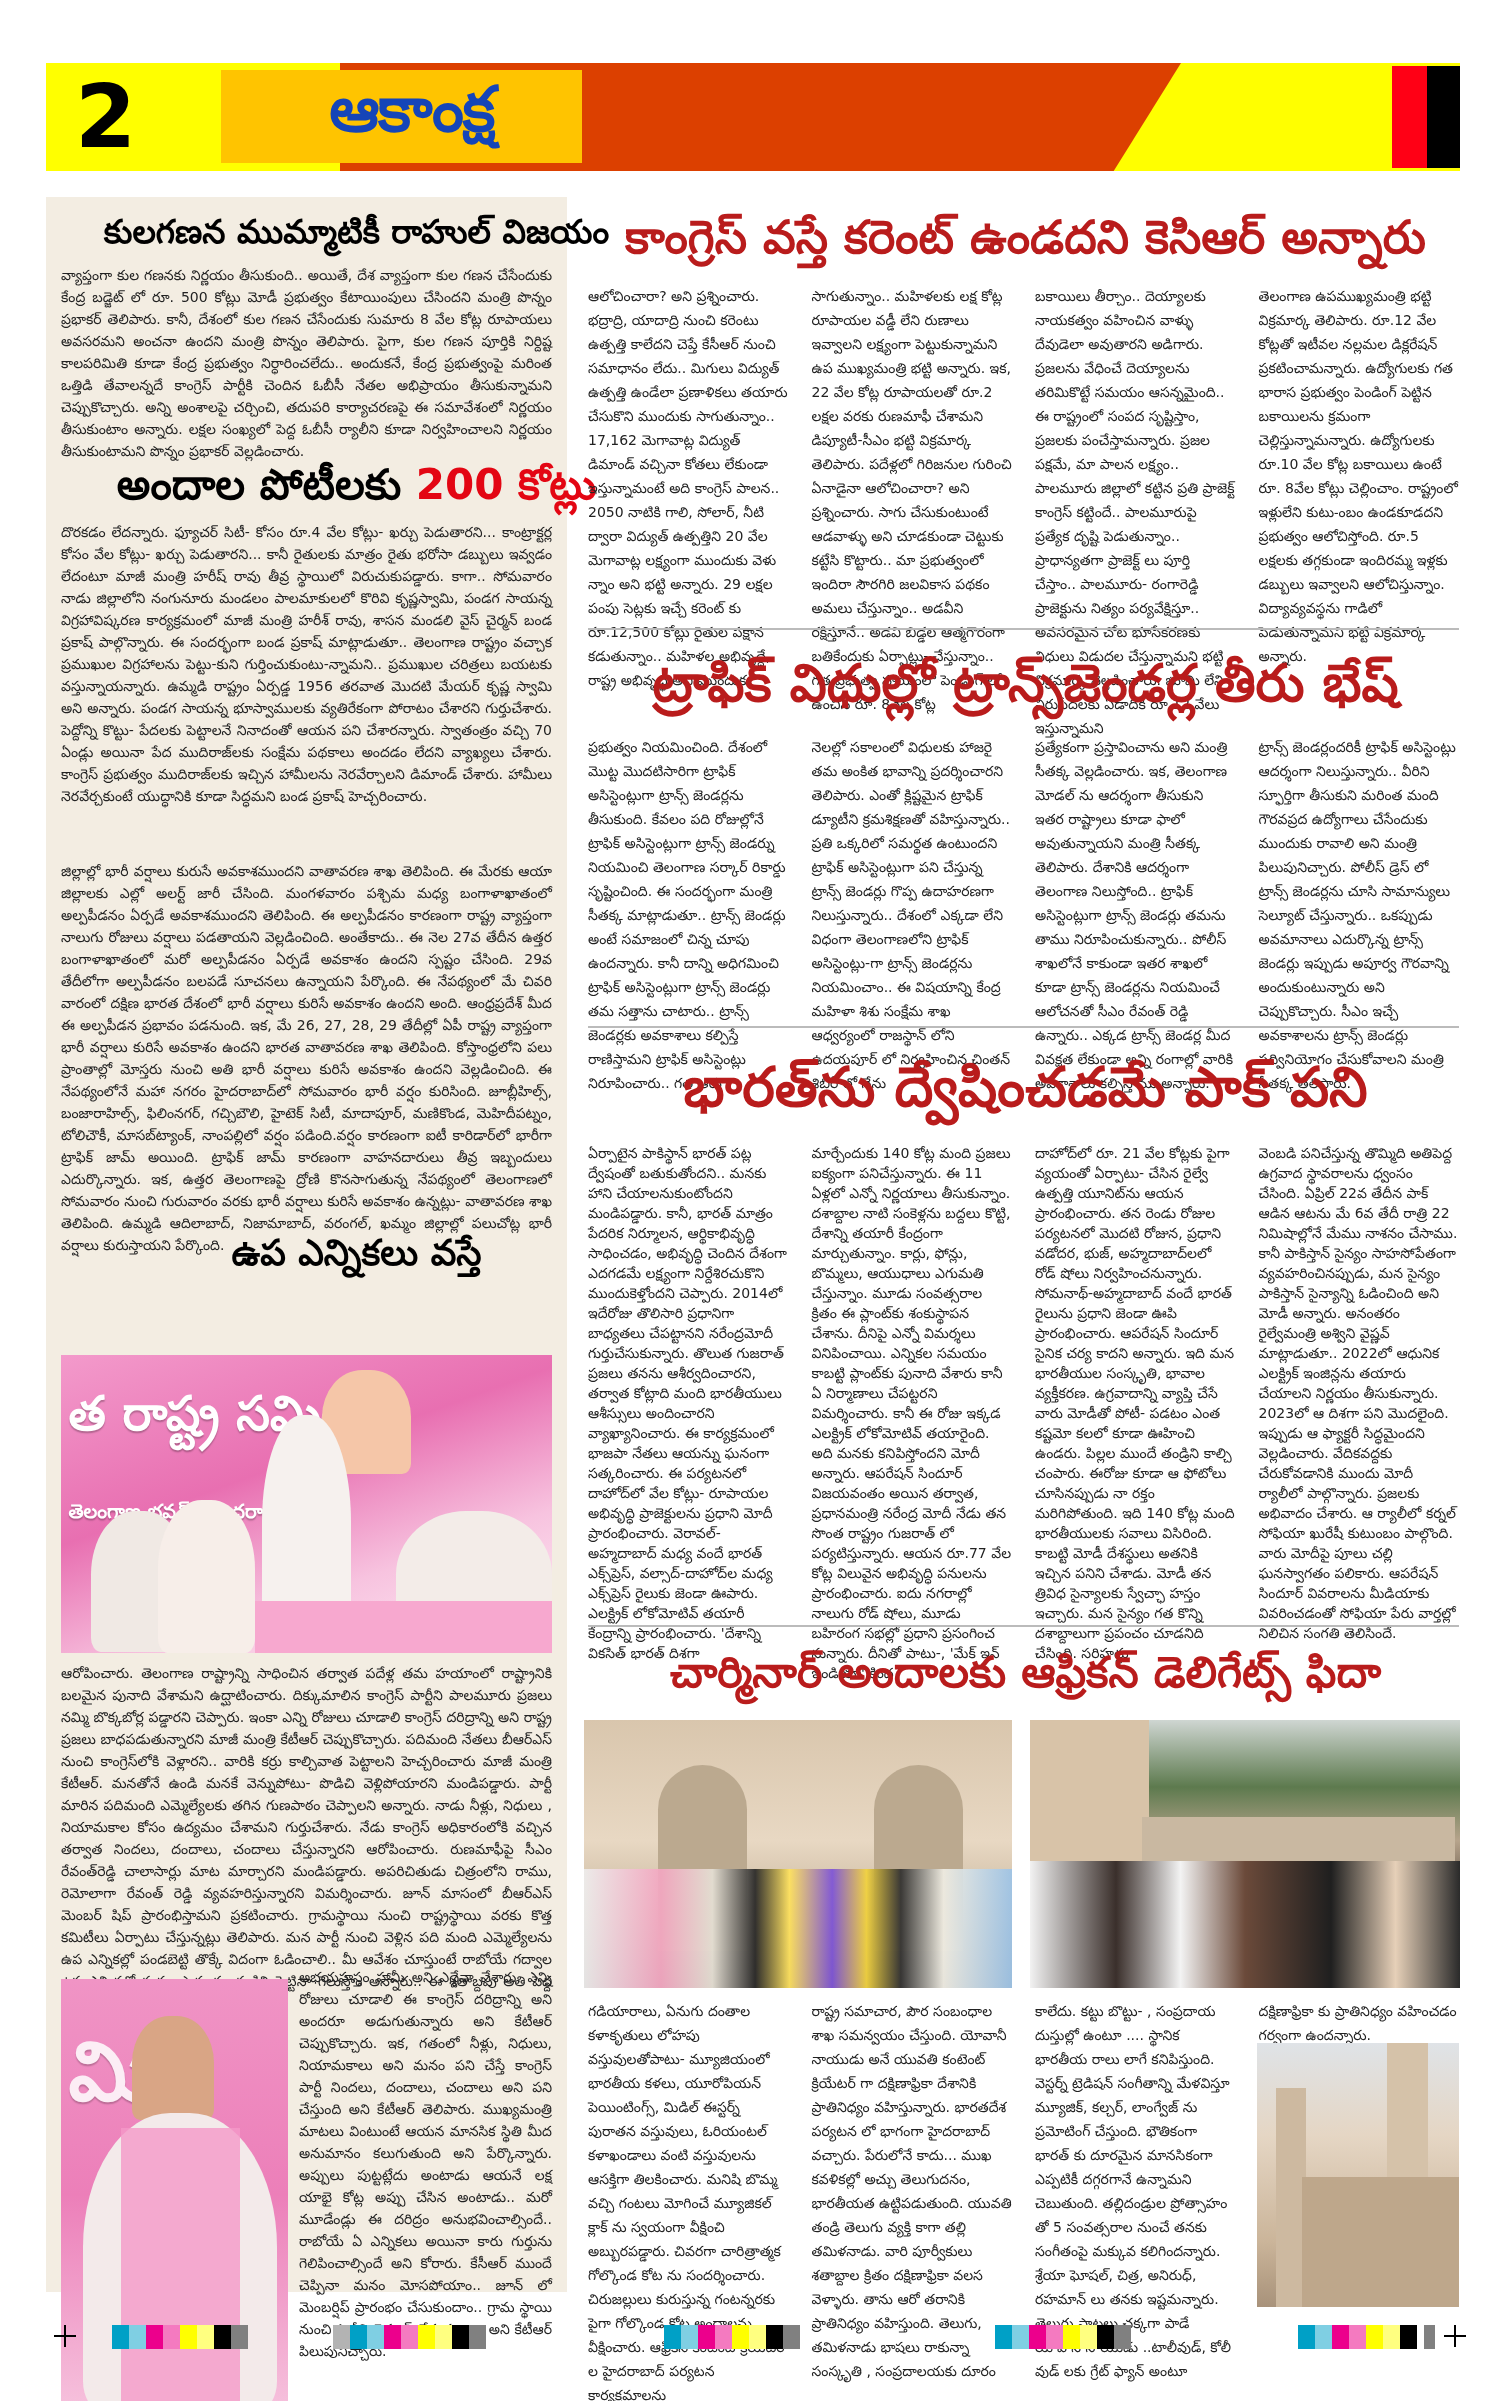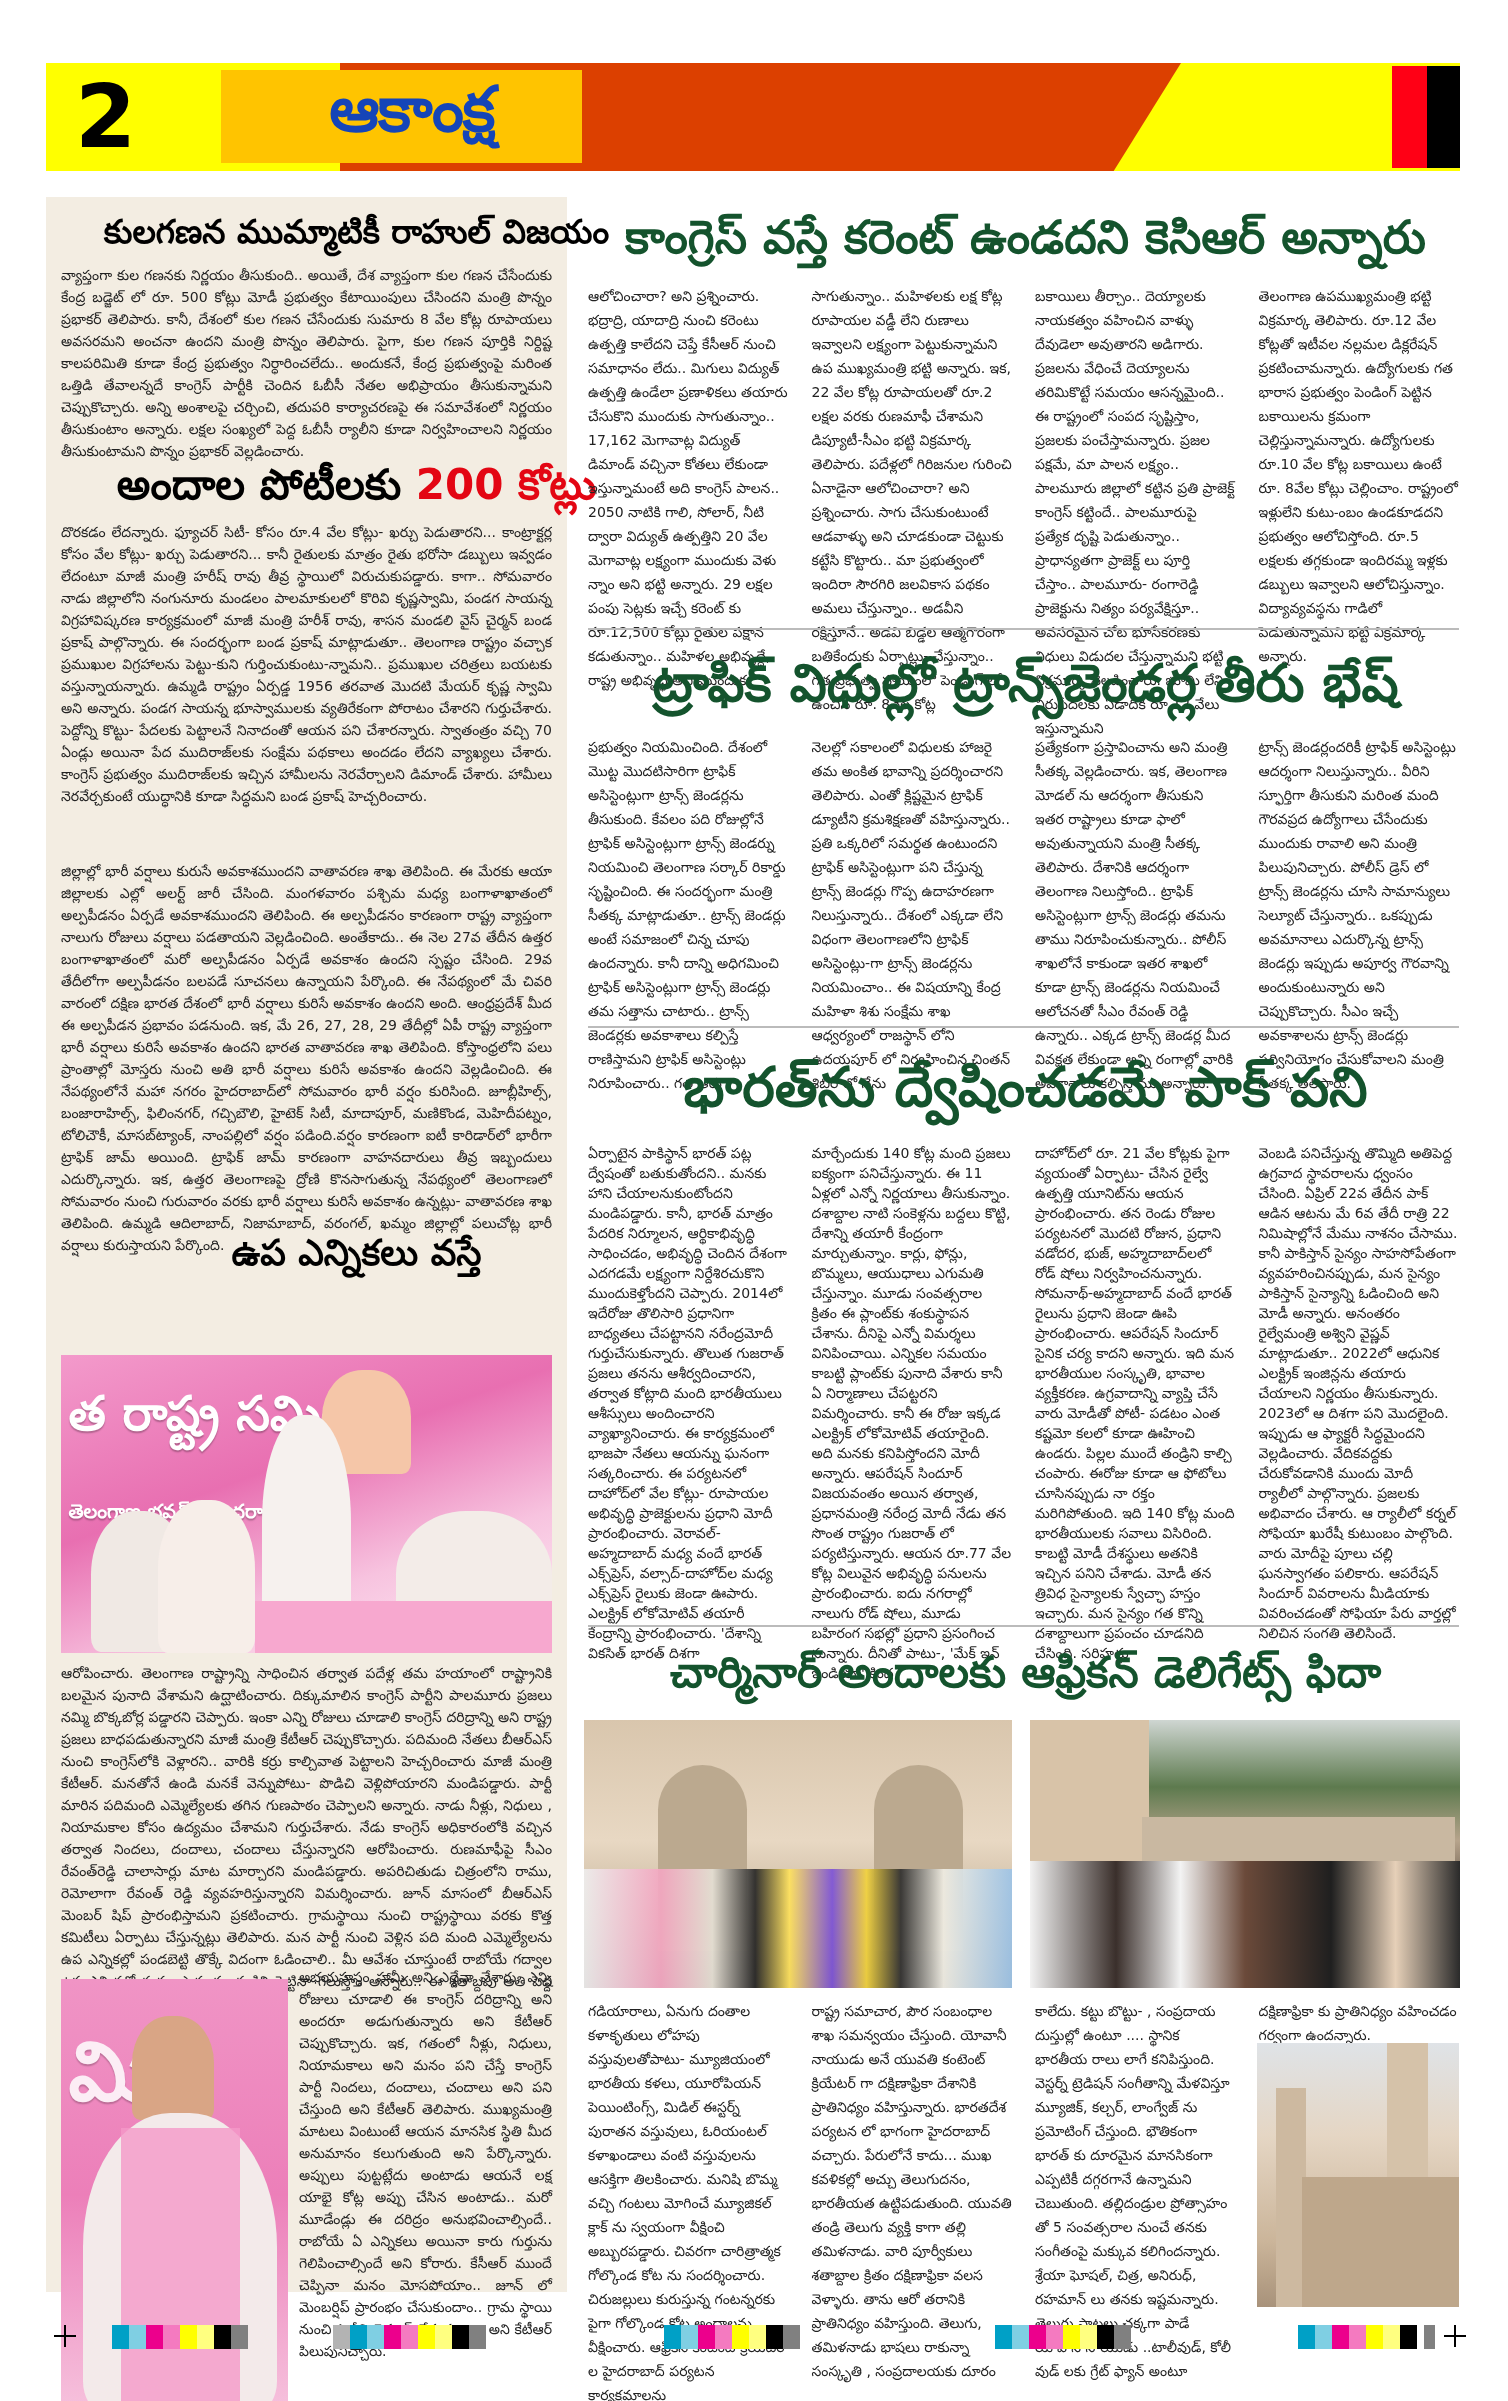--- a/index.html
+++ b/index.html
@@ -14,21 +14,21 @@
   #date-box{left:663px;top:7.4px;width:350px;height:93px;border:2.2px dashed #fff;box-sizing:border-box;display:flex;flex-direction:column;justify-content:space-around;align-items:center;color:#fff;}
   .date-line{font-size:22px;font-weight:700;color:#fff;}
   #flag-red{left:1346px;top:3px;width:67px;height:102px;background:#ff0015;}
   #flag-black{left:1381px;top:3px;width:33px;height:102px;background:#000;}
   
   #left-col{left:46px;top:197px;width:521px;height:2095px;background:#f3ede2;}
   .lhead{position:absolute;left:0;width:621px;text-align:center;font-weight:900;color:#000;line-height:1.15;}
   .lbody{position:absolute;font-size:14px;line-height:22px;color:#222;text-align:justify;}
   .red{color:#e30613;}
   
-  .rhead{position:absolute;left:592px;width:867px;text-align:center;font-weight:900;color:#14532d;white-space:nowrap;line-height:1.1;}
+  .rhead{position:absolute;left:592px;width:867px;text-align:center;font-weight:900;color:#b91c1c;white-space:nowrap;line-height:1.1;}
   .cols{position:absolute;left:588px;width:871px;display:flex;gap:23px;}
   .col{flex:1;font-size:14px;line-height:24px;color:#222;}
   .divider{position:absolute;left:588px;width:871px;height:1.5px;background:#bbb;}
   
   .photo{position:absolute;overflow:hidden;}
   .ph-pink{background:linear-gradient(160deg,#f39acb 0%,#e86fb1 40%,#f7c3df 70%,#fff1f8 100%);}
   .ph-stone{background:linear-gradient(180deg,#d9c6ad 0%,#e8d8c3 45%,#c5b39a 75%,#8e8378 100%);}
   .ph-crowd{background:linear-gradient(180deg,#cfd6d2 0%,#5d7a4e 25%,#b7a48c 45%,#4a3c33 70%,#2a2524 100%);}
   .ph-tower{background:linear-gradient(180deg,#dfe3e7 0%,#e5d6c4 35%,#cbb59a 75%,#a8927a 100%);}
   .ph-speaker{background:linear-gradient(180deg,#f094c5 0%,#ec7fb9 50%,#f6c2dd 100%);}

